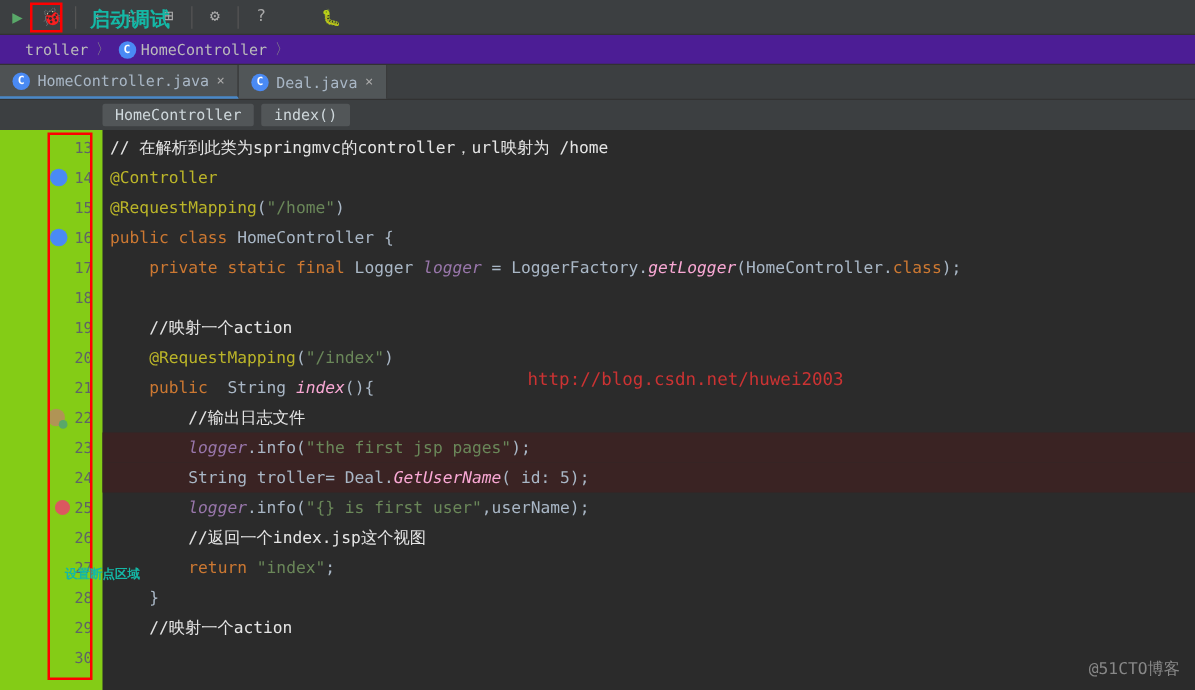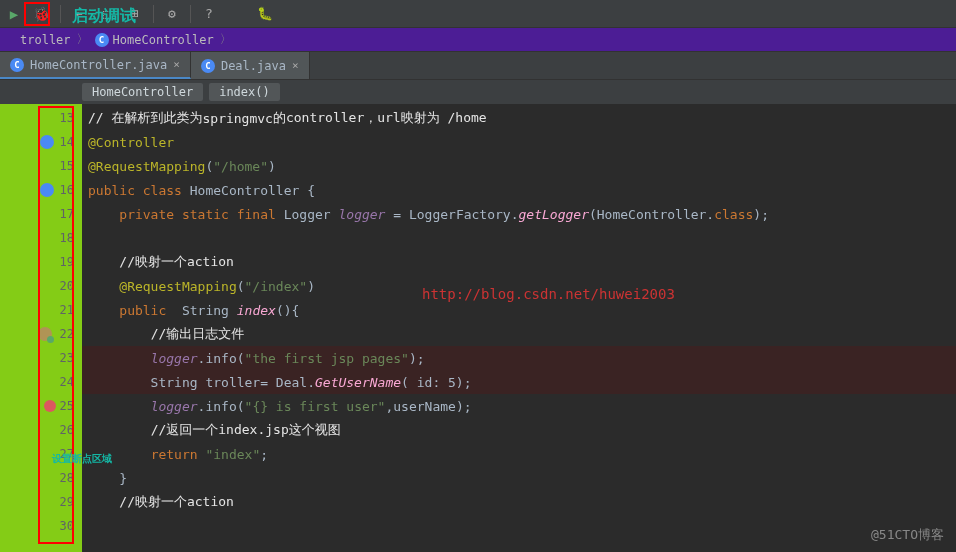--- a/index.html
+++ b/index.html
@@ -192,21 +192,21 @@
     .c-anno { color: #bbb529; }
     .c-keyword { color: #cc7832; }
     .c-string { color: #6a8759; }
     .c-class { color: #a9b7c6; }
     .c-field { color: #9876aa; font-style: italic; }
     .c-method { color: #f9a8d4; font-style: italic; }
     .c-param { color: #a9b7c6; }
     .c-white { color: #a9b7c6; }
     .watermark-url {
       position: absolute;
-      top: 182px;
+      top: 192px;
       left: 340px;
       color: #cc3333;
       font-size: 14px;
       pointer-events: none;
     }
     .watermark-blog {
       position: absolute;
       bottom: 8px;
       right: 12px;
       color: #888;

